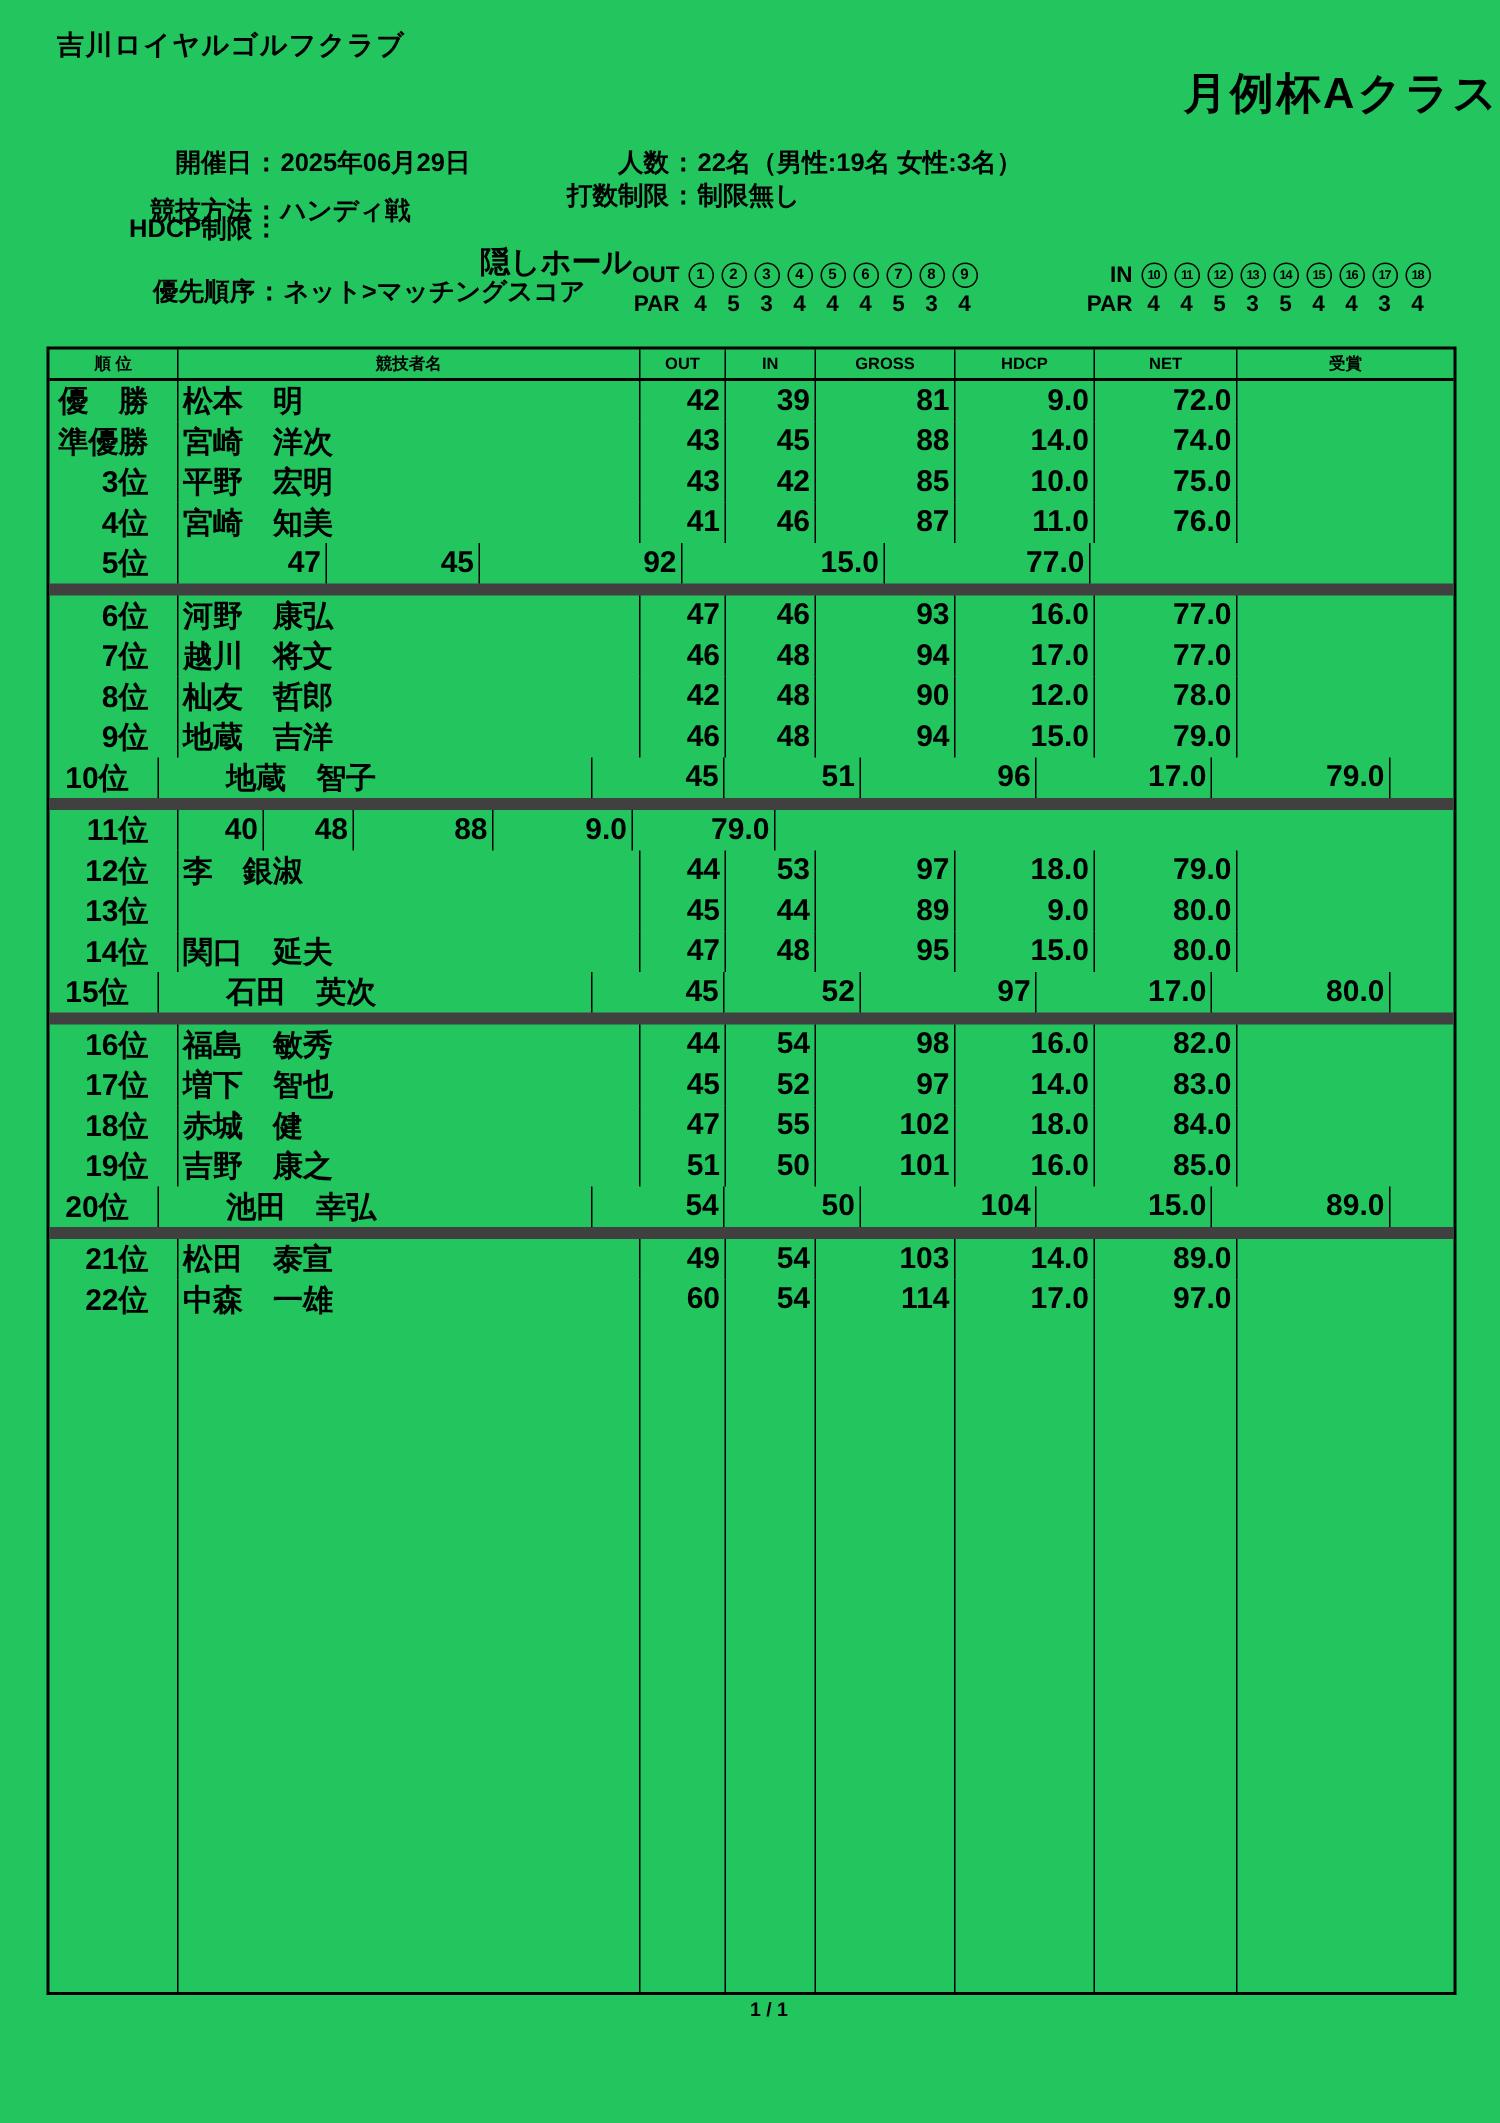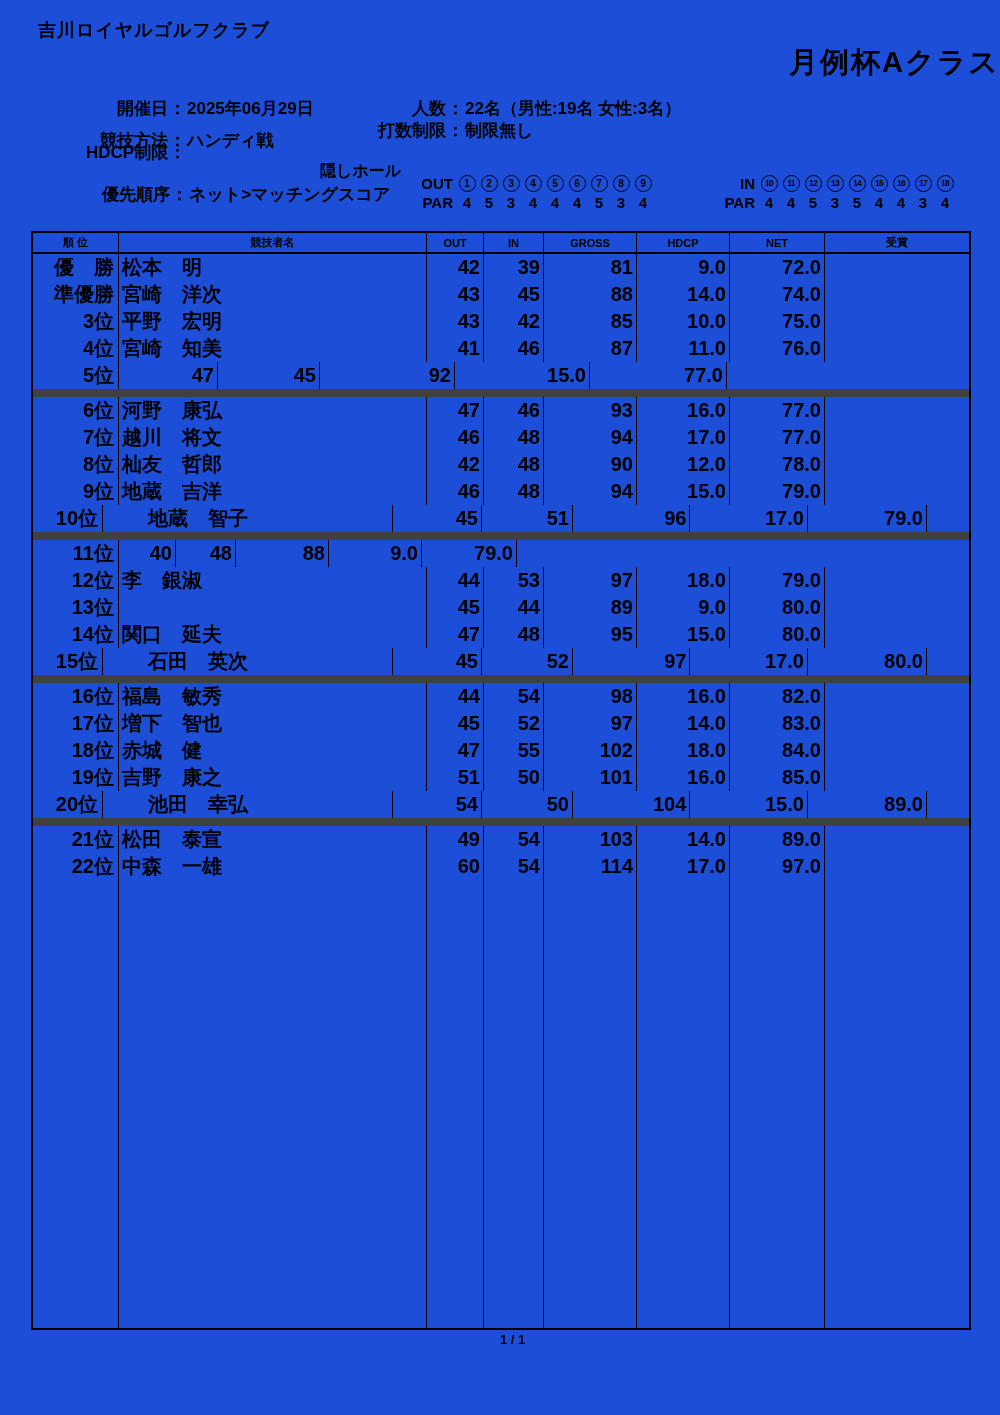--- a/index.html
+++ b/index.html
@@ -1,37 +1,37 @@
 <!DOCTYPE html>
 <html><head>
 <meta charset="utf-8">
 <style>
   html,body{margin:0;padding:0;background:#fff;}
   .page{
-    position:relative; width:1000px; height:1415px; background:#1d4ed8;
+    position:relative; width:1000px; height:1415px; background:#22c55e;
     font-family:"Liberation Sans","DejaVu Sans",sans-serif;
     color:#000; font-weight:600; overflow:hidden;
   }
   
   .club{position:absolute; left:38px; top:18px; font-size:18px; font-weight:700; letter-spacing:1px;}
   .title{position:absolute; left:0; top:43px; width:1000px; text-align:right; font-size:29px; font-weight:700; letter-spacing:2px;}
   .info-line{position:absolute; display:flex; font-size:17px; font-weight:700; white-space:pre;}
   .info-line .lbl{display:inline-block; text-align:right;margin-left:48px;}
   .il-left .lbl{width:82px;}
   .il-right .lbl{width:78px;}
   .sep{padding:0 1px;}
   .pos-date{left:38px; top:97px;}
   .pos-method{left:38px; top:129px;}
   .pos-hdcp{left:38px; top:141px;}
   .pos-players{left:320px; top:97px;}
   .pos-stroke{left:320px; top:119px;}
   .pos-priority{left:40px; top:183px;}
   .pos-priority .lbl{width:82px;}
   
-  .hh-caption{position:absolute; left:320px; top:161px; font-size:16px; font-weight:700;}
+  .hh-caption{position:absolute; left:320px; top:161px; font-size:20px; font-weight:700;}
   .hh-block{position:absolute; top:174px; display:grid; grid-template-columns:36px auto; align-items:center;}
   .hh-out{left:420px;}
   .hh-in{left:722px;}
   .hh-label{font-size:15px; font-weight:700; text-align:right; padding-right:3px; line-height:19px;}
   .hh-row{display:flex; height:19px;}
   .hh-cell{width:22px; display:flex; align-items:center; justify-content:center;}
   .hh-cell.par{font-size:15px; font-weight:700;}
   .circ{display:inline-flex; width:15px; height:15px; border:1.4px solid #000; border-radius:50%;
         align-items:center; justify-content:center; font-size:10px; font-weight:700; line-height:1;}
   .circ.two{font-size:8.5px; letter-spacing:-0.8px;}
@@ -39,21 +39,21 @@
   .rtable{position:absolute; left:31px; top:231px; width:940px; height:1099px;
           border:2px solid #000; box-sizing:border-box; display:flex; flex-direction:column;}
   .trow{display:flex; flex:0 0 26.5px; box-sizing:border-box;}
   .trow > div{box-sizing:border-box; border-right:1px solid #000; display:flex; align-items:center; overflow:hidden; white-space:pre;}
   .trow > div:last-child{border-right:none;}
   .thead{flex:0 0 21px; border-bottom:2px solid #000; font-size:11px;}
   .thead > div{justify-content:center;}
   .tdata{font-size:20px;}
   .tdata.group-end{border-bottom:8px solid #404040;gap:42px;}
   .tfill{flex:1 1 auto;}
-  .c-rank{width:86px; justify-content:flex-end; padding-right:4px;}
+  .c-rank{width:86px; justify-content:flex-end; padding-right:19px;}
   .c-name{width:308px; padding-left:3px;}
   .c-out{width:57px;}
   .c-in{width:60px;}
   .c-gross{width:93px;}
   .c-hdcp{width:93px;}
   .c-net{width:95px;}
   .c-award{flex:1;}
   .num{justify-content:flex-end; padding-right:3px;}
   .thead .c-rank, .thead .c-name{justify-content:center; padding:0;}
   .thead .num{justify-content:center; padding:0;}

